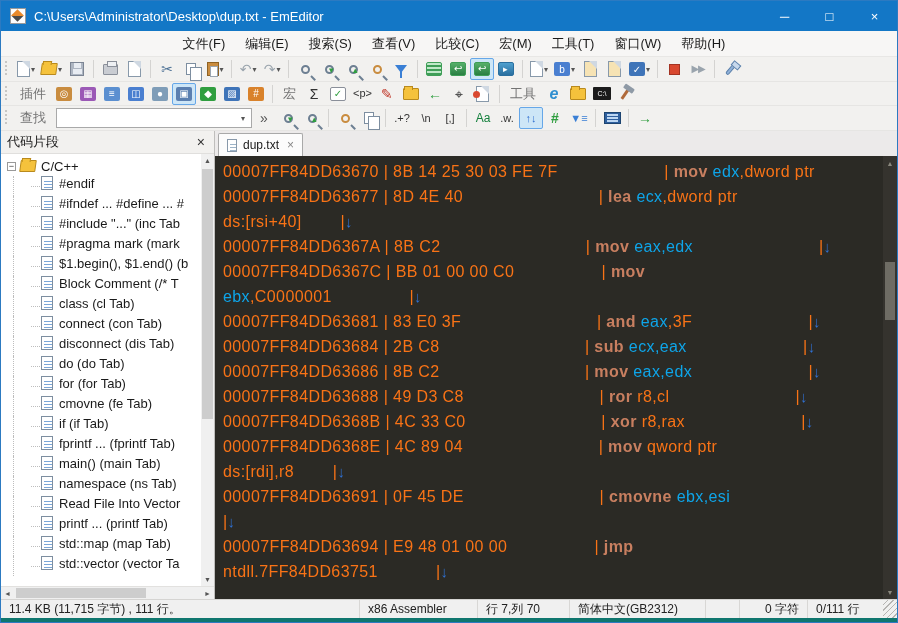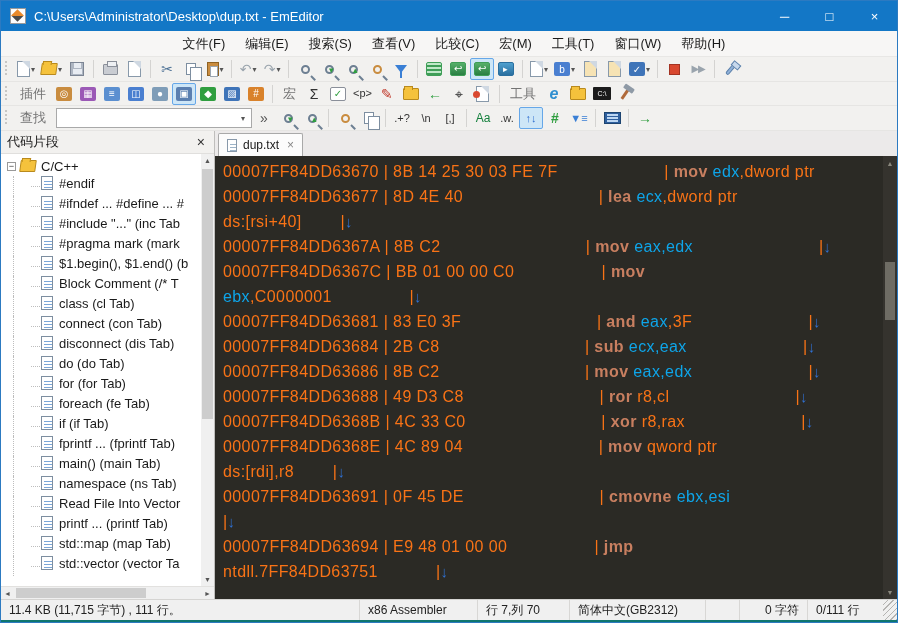--- a/index.html
+++ b/index.html
@@ -121,21 +121,21 @@
   .sm { color:#c87f60; font-weight:bold; }
   .sr { color:#0ea5e9; font-weight:normal; }
   .slf { color:#2f6fd0; font-weight:bold; font-size:15px; }
   .ed-vscroll { width:14px; background:#35332e; display:flex; flex-direction:column; align-items:center; }
   .ed-vscroll .arr { height:14px; width:100%; font-size:7px; color:#8a887e; display:flex; align-items:center; justify-content:center; }
   .ed-vscroll .vtrack { flex:1; width:100%; position:relative; }
   .ed-vscroll .thumb { position:absolute; left:2px; right:2px; top:92px; height:58px; background:#6e6c64; }
 
   
   .statusbar { height:23px; background:#f0f0f0; border-top:1px solid #d5d4d2; display:flex; align-items:center;
-    font-size:12px; color:#222; flex:0 0 auto; border-bottom:2px solid #0f766e; }
+    font-size:12px; color:#222; flex:0 0 auto; border-bottom:4px solid #0f766e; }
   .seg { padding:0 8px; height:100%; display:flex; align-items:center; border-left:1px solid #d8d7d5; white-space:nowrap; }
   .seg.first { flex:1; border-left:none; }
   .seg.s-syn { width:118px; } .seg.s-pos { width:92px; } .seg.s-enc { width:136px; }
   .seg.s-blank { width:34px; } .seg.s-chars { width:68px; justify-content:flex-end; } .seg.s-lines { width:76px; }
   .grip-resize { width:14px; height:100%;
     background:repeating-linear-gradient(135deg,transparent 0 3px,#b5b4b2 3px 4px); }
 </style>
 </head>
 <body>
 
@@ -457,21 +457,21 @@
               <div class="titem">
                 <span class="snip-ico"></span>
                 <span class="lbl">do  (do Tab)</span>
               </div>
               <div class="titem">
                 <span class="snip-ico"></span>
                 <span class="lbl">for  (for Tab)</span>
               </div>
               <div class="titem">
                 <span class="snip-ico"></span>
-                <span class="lbl">foreach  (fe Tab)</span>
+                <span class="lbl">cmovne  (fe Tab)</span>
               </div>
               <div class="titem">
                 <span class="snip-ico"></span>
                 <span class="lbl">if  (if Tab)</span>
               </div>
               <div class="titem">
                 <span class="snip-ico"></span>
                 <span class="lbl">fprintf ...  (fprintf Tab)</span>
               </div>
               <div class="titem">

